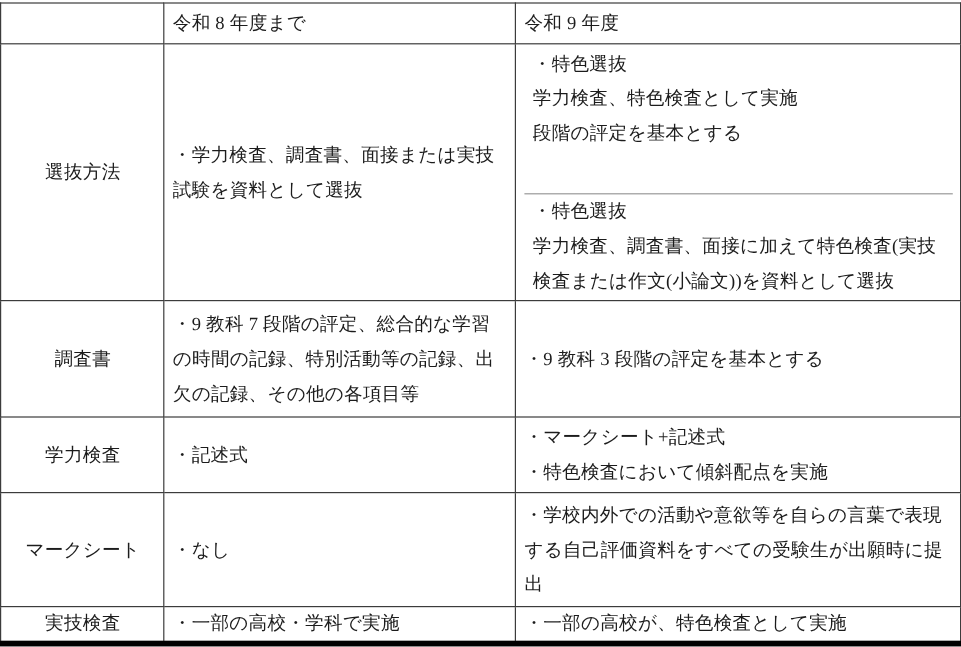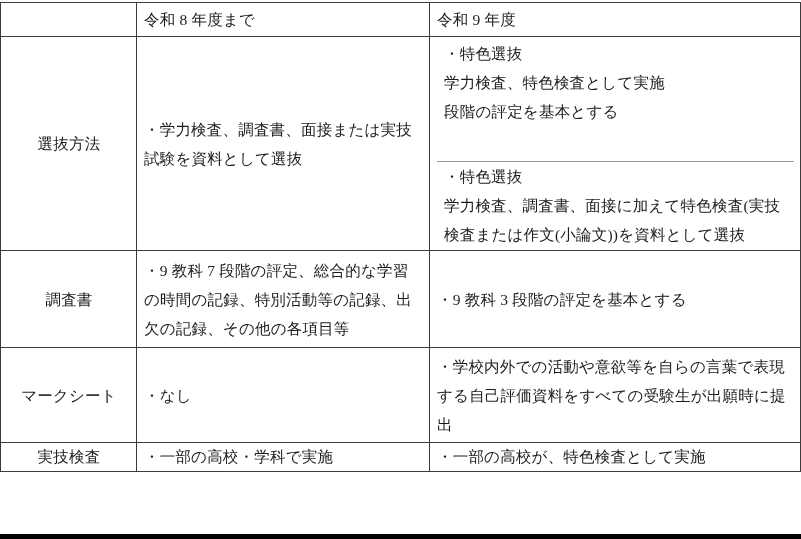--- a/index.html
+++ b/index.html
@@ -103,20 +103,30 @@
     <tr style="height:97px">
       <td class="label-cell">調査書</td>
       <td>
         <span class="line">・9 教科 7 段階の評定、総合的な学習の時間の記録、特別活動等の記録、出欠の記録、その他の各項目等</span>
       </td>
       <td>
         <span class="line">・9 教科 3 段階の評定を基本とする</span>
       </td>
     </tr>
 
+    <tr style="height:60px">
+      <td class="label-cell">学力検査</td>
+      <td>
+        <span class="line">・記述式</span>
+      </td>
+      <td>
+        <span class="line">・マークシート+記述式</span>
+        <span class="line">・特色検査において傾斜配点を実施</span>
+      </td>
+    </tr>
 
     <tr style="height:95px">
       <td class="label-cell">マークシート</td>
       <td>
         <span class="line">・なし</span>
       </td>
       <td>
         <span class="line">・学校内外での活動や意欲等を自らの言葉で表現する自己評価資料をすべての受験生が出願時に提出</span>
       </td>
     </tr>

